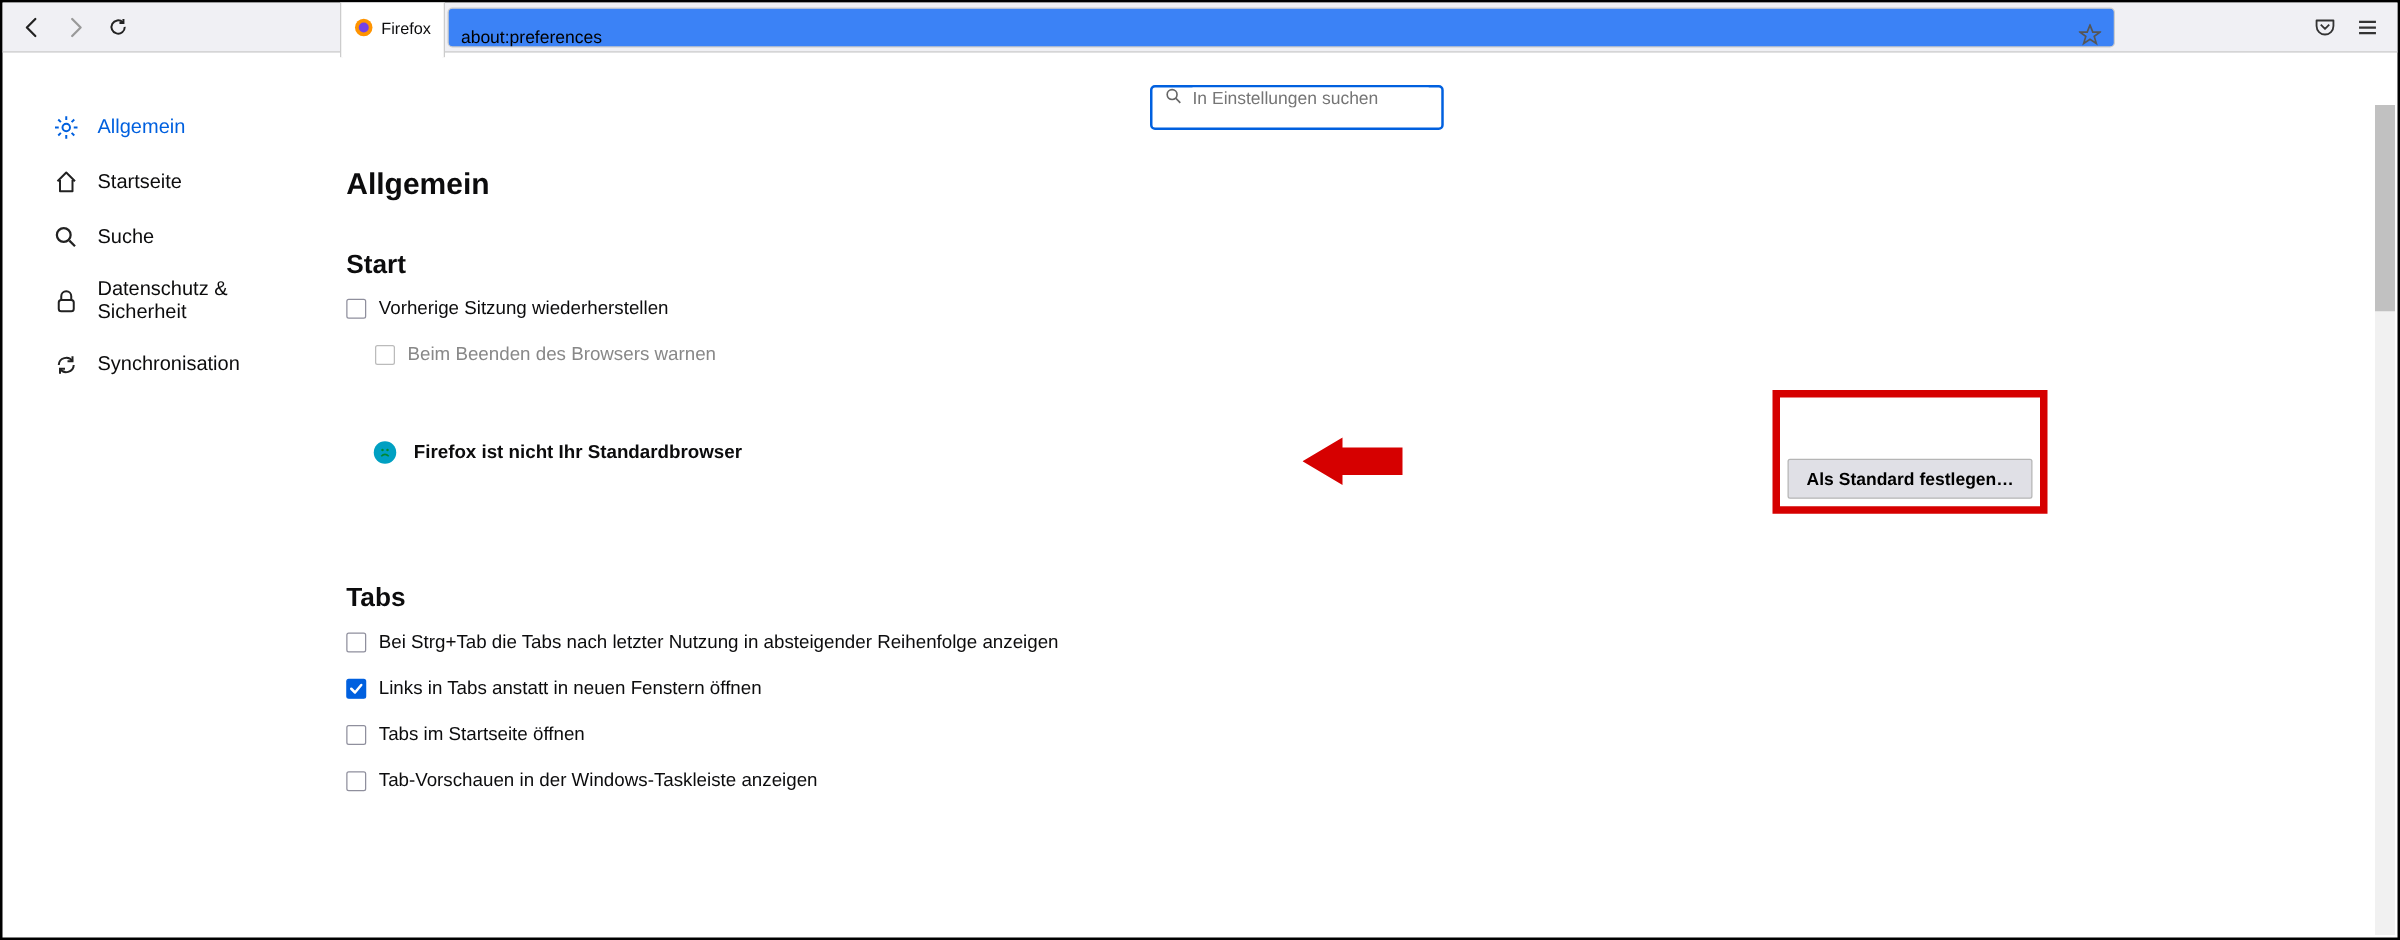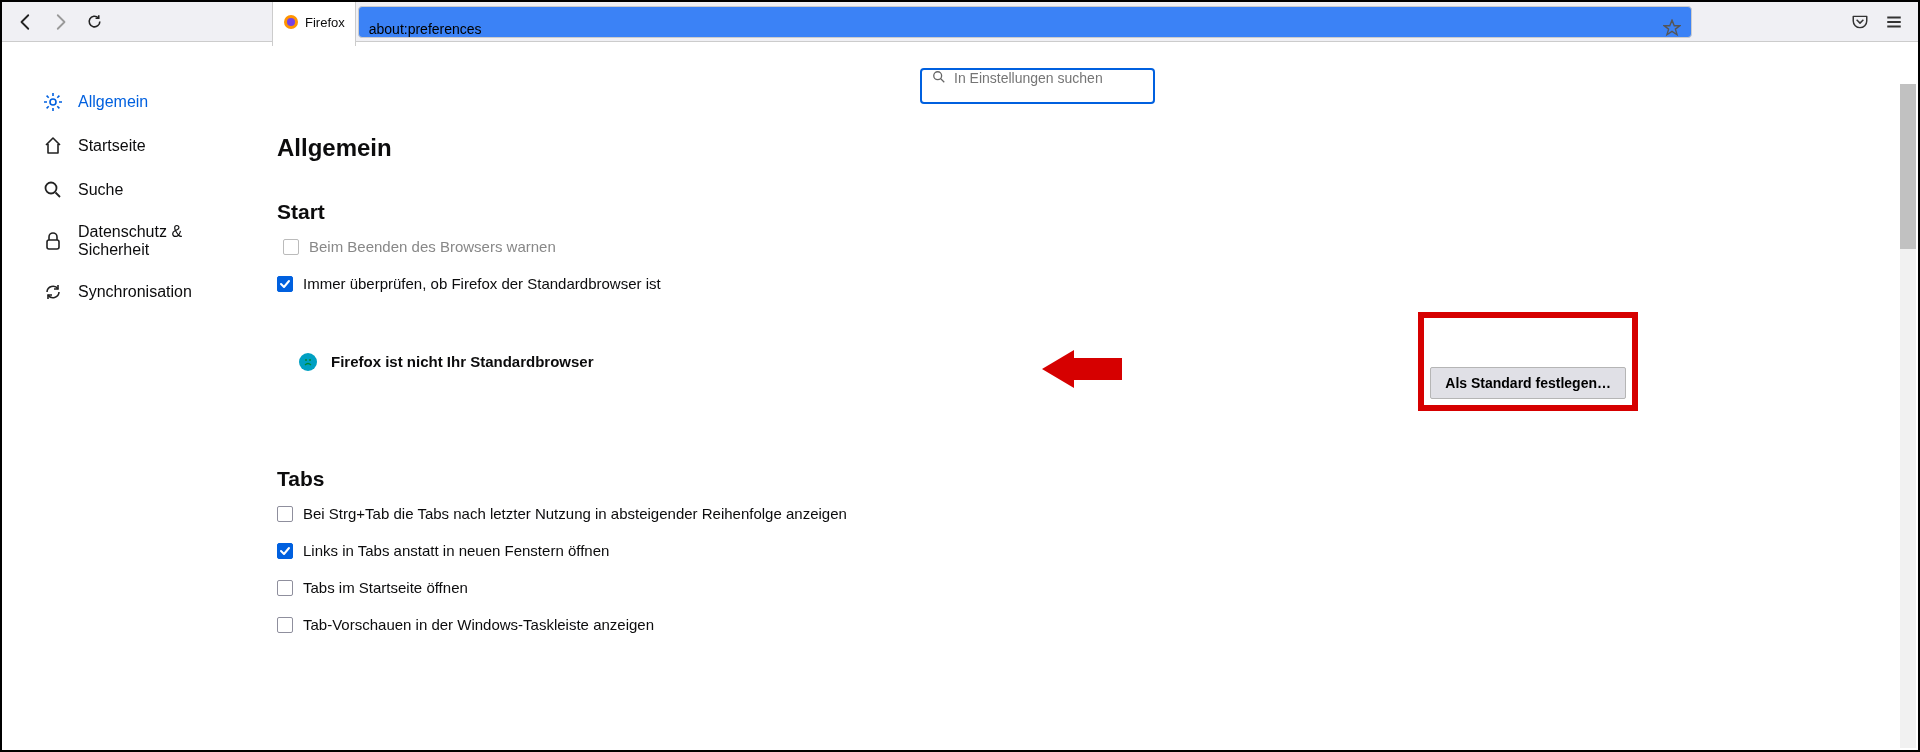--- a/index.html
+++ b/index.html
@@ -19,21 +19,21 @@
 .side-icon { width: 22px; height: 22px; display: flex; align-items: center; justify-content: center; flex-shrink: 0; }
 
 .main { flex: 1; padding: 0 0 0 40px; overflow-y: auto; }
 .search-wrap { display: flex; justify-content: center; padding: 26px 0 30px 0; margin-left: -120px; }
 .search-box { width: 235px; height: 36px; border: 2px solid #0060df; border-radius: 4px; display: flex; align-items: flex-start; padding: 0 10px; gap: 8px; }
 .search-box input { border: none; outline: none; flex: 1; font-size: 14px; }
 
 h1.page-title { font-size: 24px; font-weight: 600; margin: 0 0 38px 0; }
 h2.section { font-size: 21px; font-weight: 700; margin: 0 0 14px 0; }
 .row { display: flex; align-items: center; gap: 10px; margin: 0 0 20px 0; }
-.row.indent1 { margin-left: 6px; }
+.row.indent1 { margin-left: 23px; }
 .checkbox { width: 16px; height: 16px; border: 1px solid #8f8f9d; border-radius: 2px; display: flex; align-items: center; justify-content: center; flex-shrink: 0; cursor: pointer; }
 .checkbox.checked { background: #0060df; border-color: #0060df; }
 .checkbox.disabled { border-color: #bbb; }
 .label { font-size: 15px; color: #0c0c0d; }
 .label.disabled { color: #888; }
 
 .default-row { display: flex; align-items: center; margin-left: 22px; gap: 14px; }
 .sad-icon { width: 18px; height: 18px; border-radius: 50%; background: #00a0c2; display: flex; align-items: center; justify-content: center; font-size: 10px; }
 .default-text { font-weight: 700; font-size: 15px; }
 .btn-default-wrap { margin-left: auto; position: relative; }
@@ -152,31 +152,27 @@
             <path d="M10 10 L14 14" stroke="#666" stroke-width="1.5"></path>
           </svg>
         <input placeholder="In Einstellungen suchen" style="">
       </div>
     </div>
 
     <h1 class="page-title">Allgemein</h1>
 
     <h2 class="section">Start</h2>
 
+    <div class="row">
+      <div class="checkbox"></div>
+      <span class="label">Vorherige Sitzung wiederherstellen</span>
+    </div>
     <div class="row indent1">
       <div class="checkbox disabled"></div>
       <span class="label disabled">Beim Beenden des Browsers warnen</span>
-    </div>
-    <div class="row">
-      <div class="checkbox checked">
-        <svg width="12" height="12" viewBox="0 0 12 12">
-            <path d="M2 6 L5 9 L10 3" stroke="#fff" stroke-width="2" fill="none" stroke-linecap="round" stroke-linejoin="round"></path>
-          </svg>
-      </div>
-      <span class="label">Immer überprüfen, ob Firefox der Standardbrowser ist</span>
     </div>
 
     <div class="default-row">
       <span class="sad-icon">
         <svg width="14" height="14" viewBox="0 0 14 14">
             <circle cx="5" cy="5" r="1" fill="#083"></circle>
             <circle cx="9" cy="5" r="1" fill="#083"></circle>
             <path d="M4 10 Q7 7 10 10" stroke="#083" stroke-width="1.3" fill="none"></path>
           </svg>
       </span>

